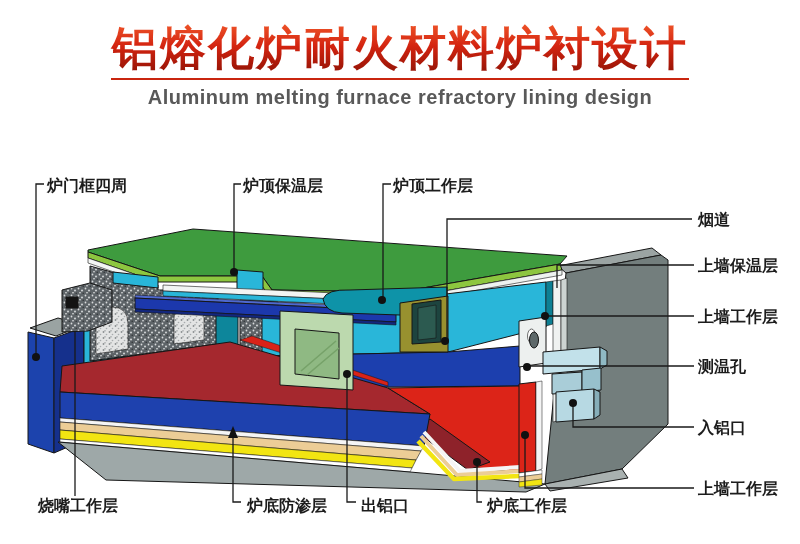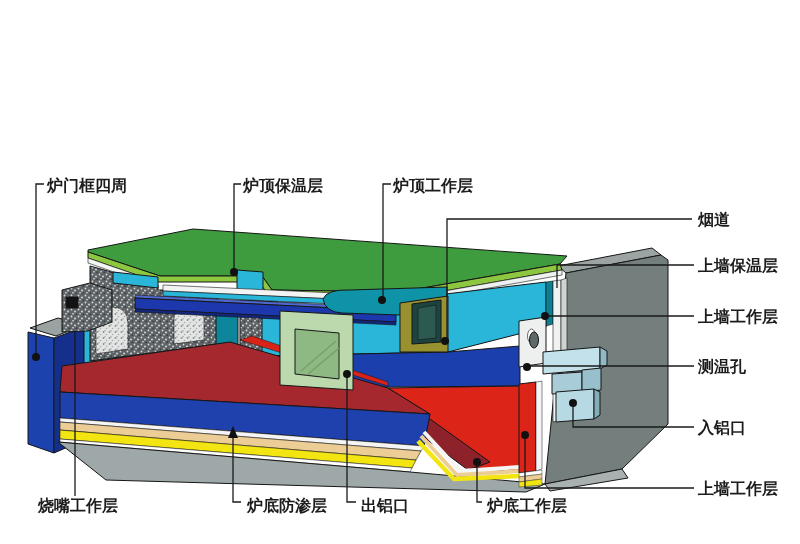--- a/index.html
+++ b/index.html
@@ -15,20 +15,25 @@
   .t-line{width:578px;height:2px;background:#c9250f;margin:3px auto 6px auto;}
   .t-en{font-size:20px;font-weight:700;color:#595959;letter-spacing:0.5px;}
   svg.diagram{position:absolute;left:0;top:0;width:800px;height:544px;}
   svg text{font-family:"Liberation Sans",sans-serif;font-size:16px;font-weight:700;fill:#1c1c1c;}
 </style>
 </head>
 <body>
 
 <div class="screen">
 
+  <div class="titlebar">
+    <div class="t-zh">铝熔化炉耐火材料炉衬设计</div>
+    <div class="t-line"></div>
+    <div class="t-en">Aluminum melting furnace refractory lining design</div>
+  </div>
 
   <svg class="diagram" viewBox="0 0 800 544" xmlns="http://www.w3.org/2000/svg">
     <defs>
       <pattern id="speck" width="7" height="7" patternUnits="userSpaceOnUse">
         <rect width="7" height="7" fill="#5d6367"></rect>
         <circle cx="1.5" cy="1.5" r="0.9" fill="#d8dadb"></circle>
         <circle cx="5" cy="3.5" r="1.1" fill="#c9ccce"></circle>
         <circle cx="3" cy="5.8" r="0.8" fill="#eceeee"></circle>
         <circle cx="6.2" cy="6.3" r="0.7" fill="#2c2f31"></circle>
       </pattern>

